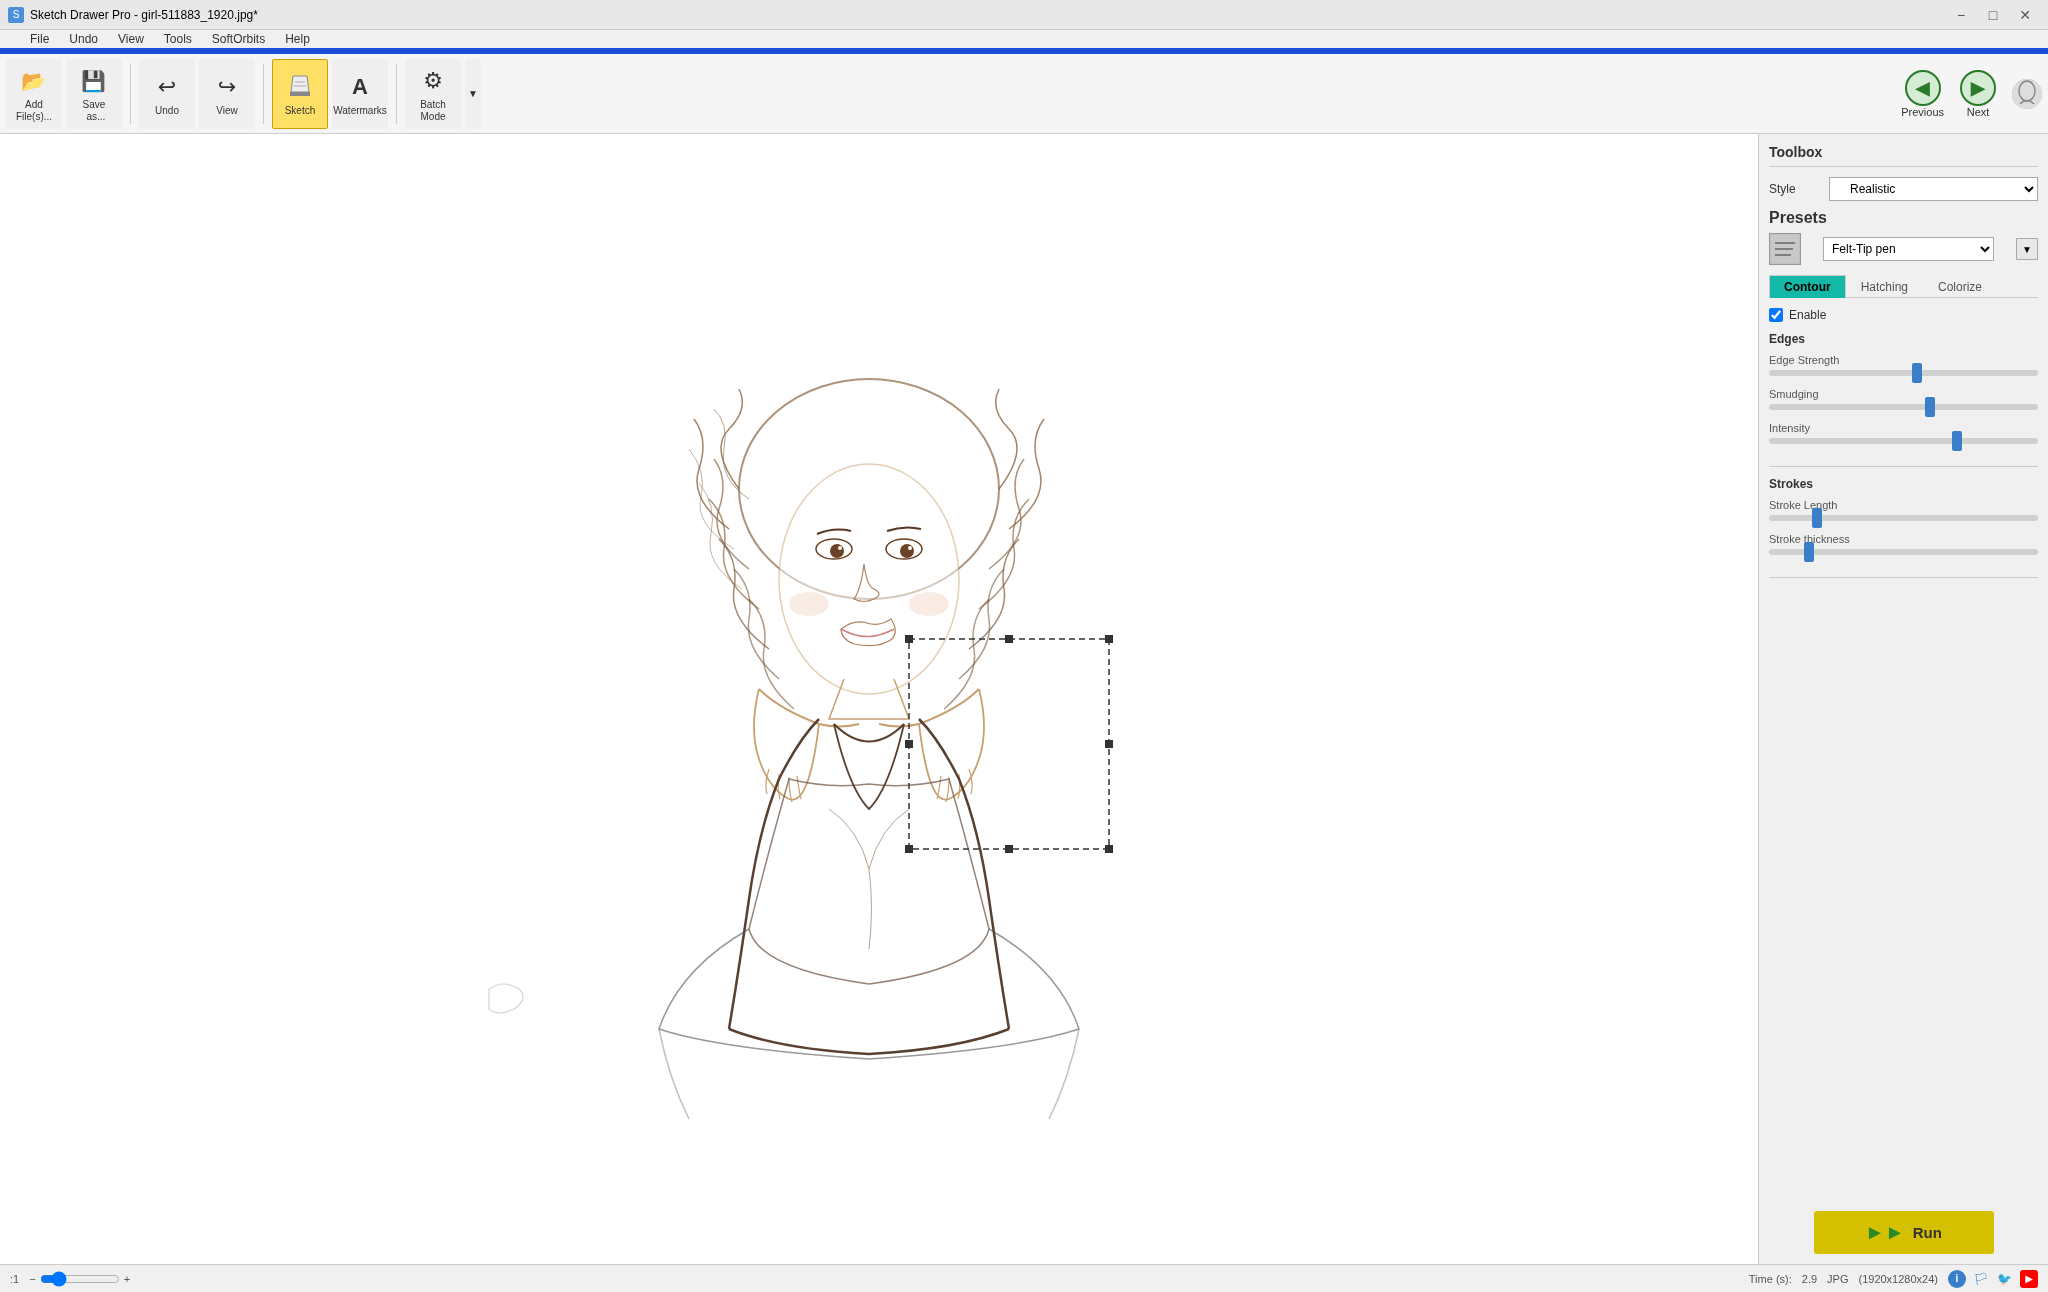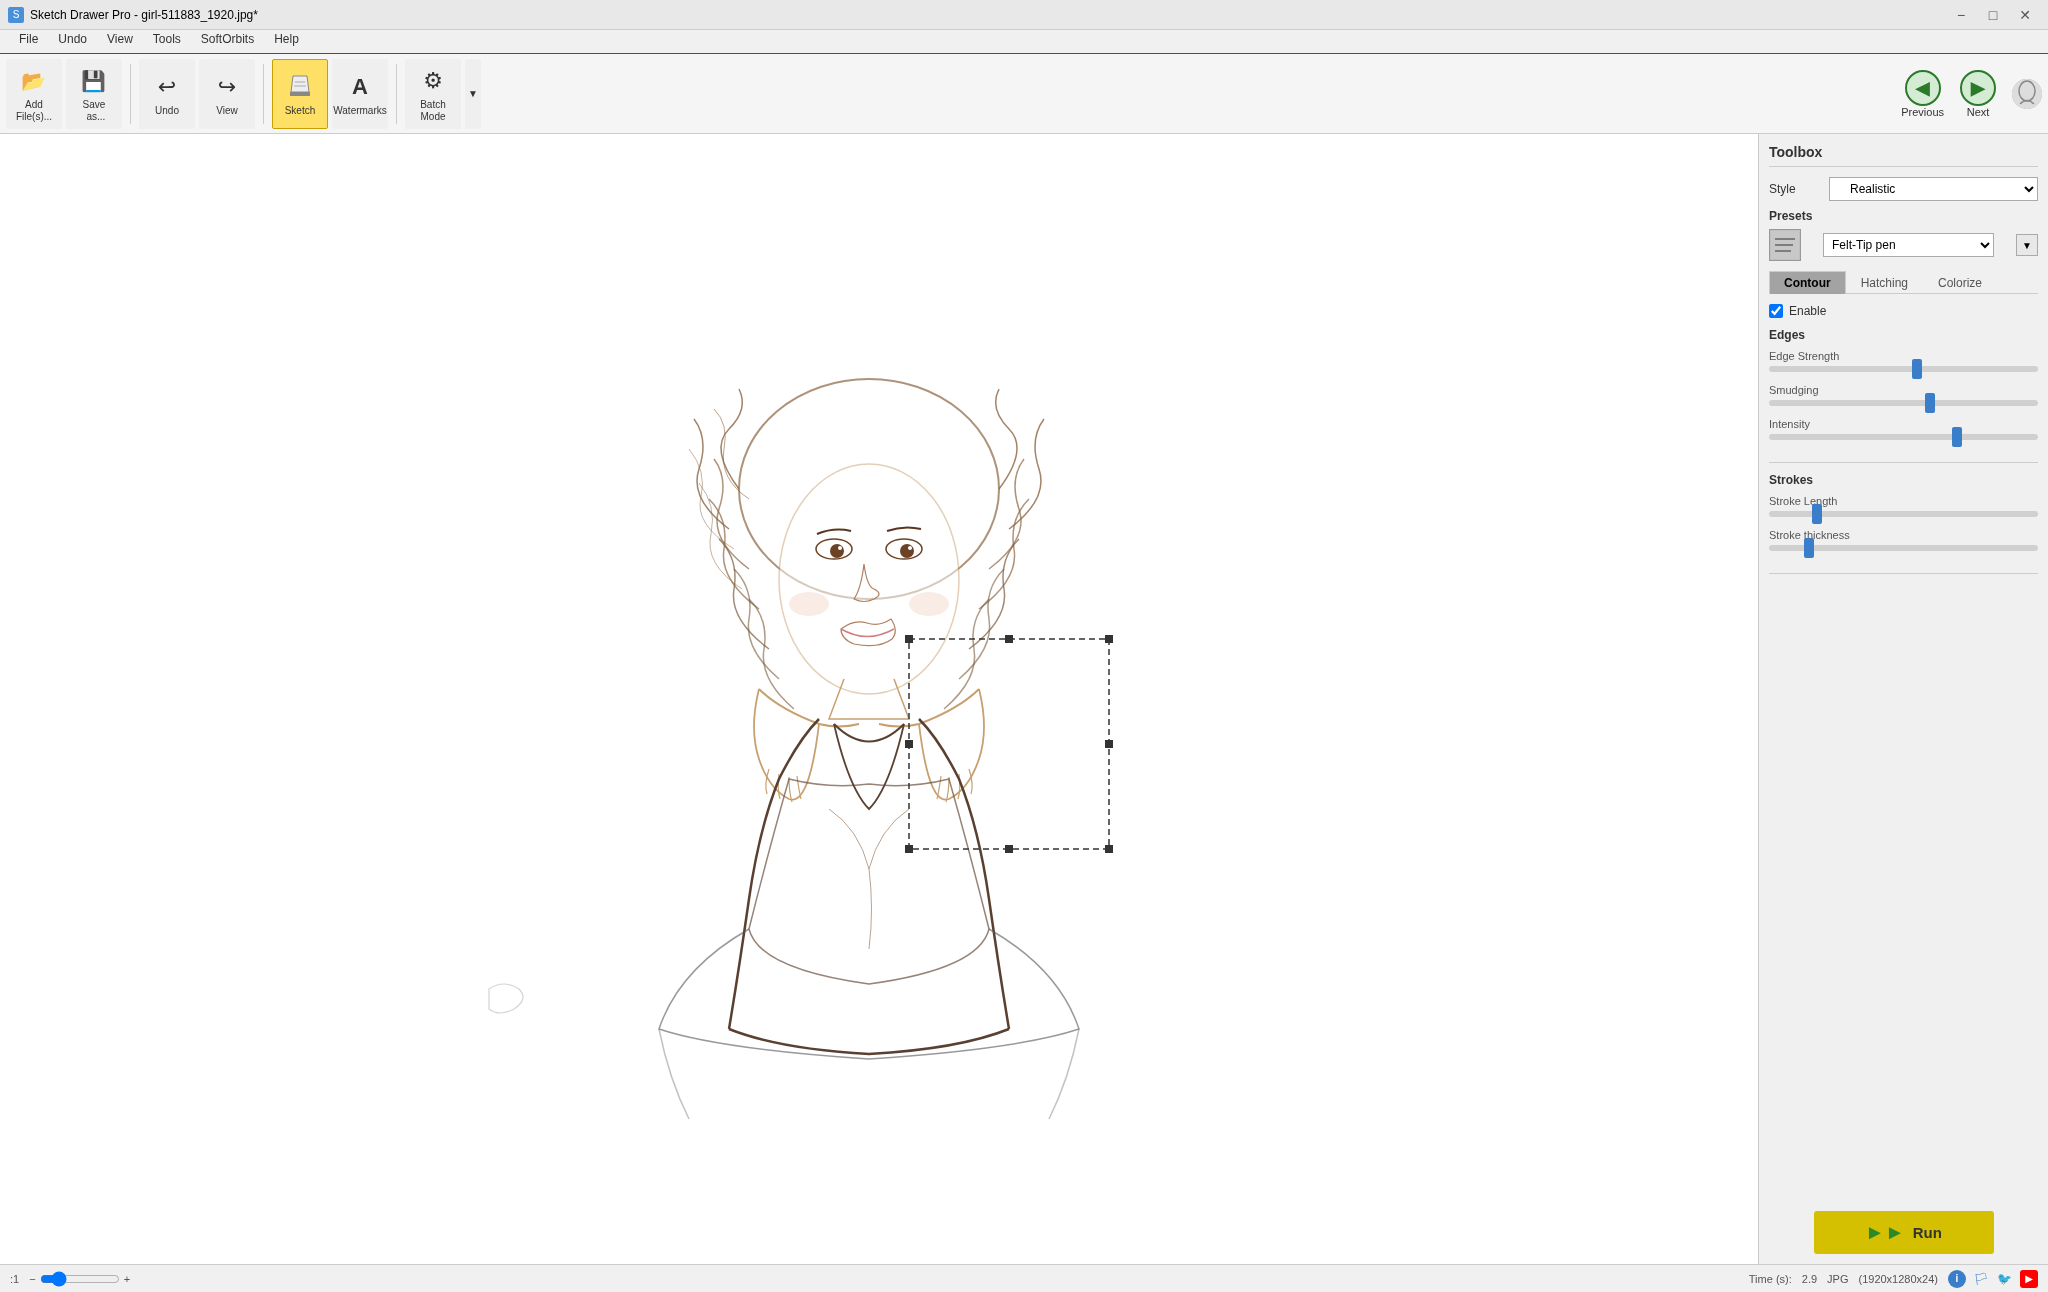--- a/index.html
+++ b/index.html
@@ -12,21 +12,21 @@
       border-bottom: 1px solid #ccc;
     }
     #title-bar-left { display: flex; align-items: center; gap: 6px; }
     #title-bar-left .app-icon { width: 16px; height: 16px; background: #4a90d9; border-radius: 2px; font-size: 10px; color: white; display: flex; align-items: center; justify-content: center; }
     #title-bar-controls { display: flex; gap: 2px; }
     .title-btn { width: 30px; height: 20px; border: none; background: transparent; cursor: pointer; font-size: 14px; display: flex; align-items: center; justify-content: center; color: #555; }
 
     
     #menu-bar {
       display: flex; align-items: flex-start; background: #f0f0f0; height: 24px;
-      border-bottom: 1px solid #1d4ed8; padding: 0 9px;
+      border-bottom: 6px solid #1d4ed8; padding: 0 20px;
     }
     .menu-item { padding: 2px 10px; cursor: pointer; font-size: 12px; color: #333; }
 
     
     #toolbar {
       display: flex; align-items: center; background: #f5f5f5;
       border-bottom: 1px solid #ccc; padding: 2px 6px; height: 80px; gap: 4px;
     }
     .toolbar-btn {
       display: flex; flex-direction: column; align-items: center; justify-content: center;
@@ -74,41 +74,41 @@
       padding-bottom: 6px; border-bottom: 1px solid #ccc;
     }
     .toolbox-row {
       display: flex; align-items: center; margin-bottom: 8px;
     }
     .toolbox-label { font-size: 12px; color: #333; width: 60px; }
     .toolbox-select {
       flex: 1; height: 24px; border: 1px solid #aaa; background: white;
       font-size: 12px; padding: 0 16px; cursor: pointer;
     }
-    .presets-label { font-size: 12px; font-weight: bold; color: #333; margin-bottom: 6px; }
+    .presets-label { font-size: 16px; font-weight: bold; color: #333; margin-bottom: 6px; }
     .presets-row {
       display: flex; align-items: center; margin-bottom: 10px; gap: 22px;
     }
     .preset-icon {
       width: 32px; height: 32px; background: #c0c0c0; border: 1px solid #999;
       display: flex; align-items: center; justify-content: center; font-size: 16px;
     }
     .preset-select {
       flex: 1; height: 24px; border: 1px solid #aaa; background: white;
       font-size: 12px; padding: 0 4px; cursor: pointer;
     }
 
     
     .tabs-row { display: flex; margin-bottom: 10px; border-bottom: 1px solid #ccc; }
     .tab {
       padding: 4px 14px; font-size: 12px; color: #555; cursor: pointer;
       border: 1px solid transparent; border-bottom: none;
       background: transparent; margin-bottom: -1px;
     }
-    .tab.active { background: #a3a3a3; border-color: #ccc; color: #000; font-weight: bold; }
+    .tab.active { background: #14b8a6; border-color: #ccc; color: #000; font-weight: bold; }
 
     
     .enable-row { display: flex; align-items: center; gap: 6px; margin-bottom: 10px; }
     .enable-row input { width: 14px; height: 14px; cursor: pointer; }
     .enable-row label { font-size: 12px; color: #333; cursor: pointer; }
 
     
     .section-title { font-size: 12px; font-weight: bold; color: #333; margin-bottom: 8px; }
     .slider-row { margin-bottom: 12px; }
     .slider-label { font-size: 11px; color: #555; margin-bottom: 4px; }

